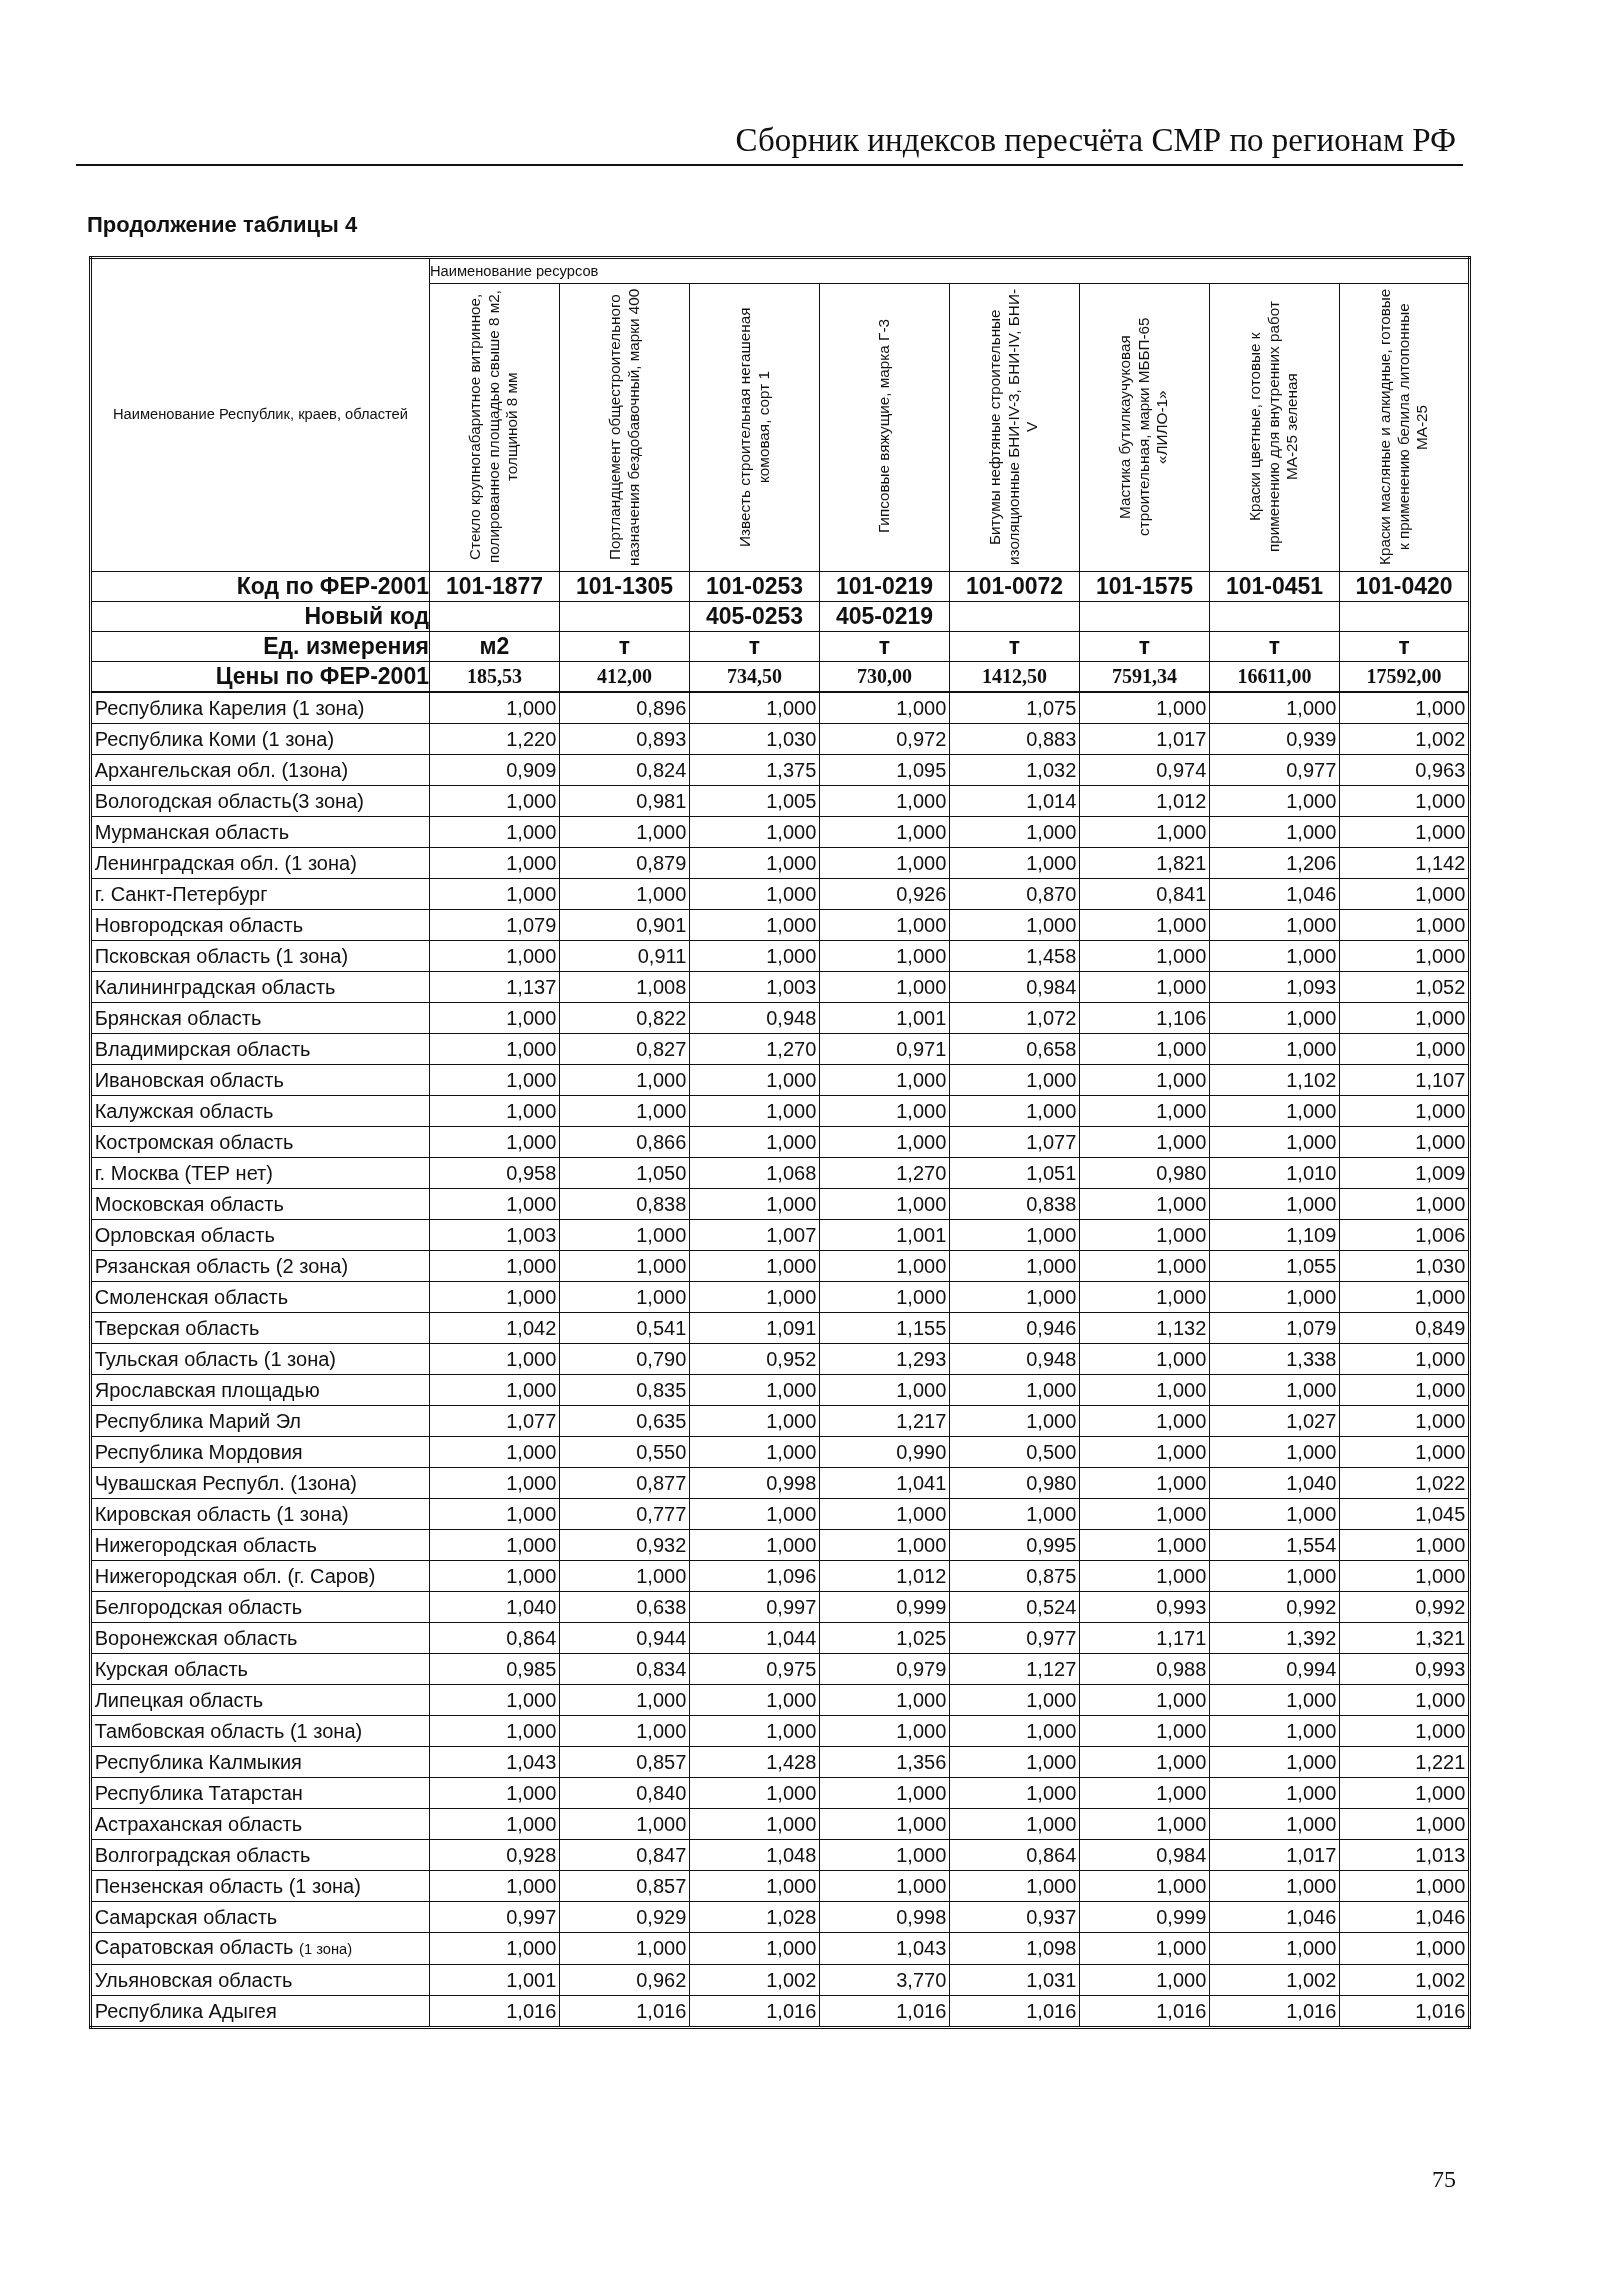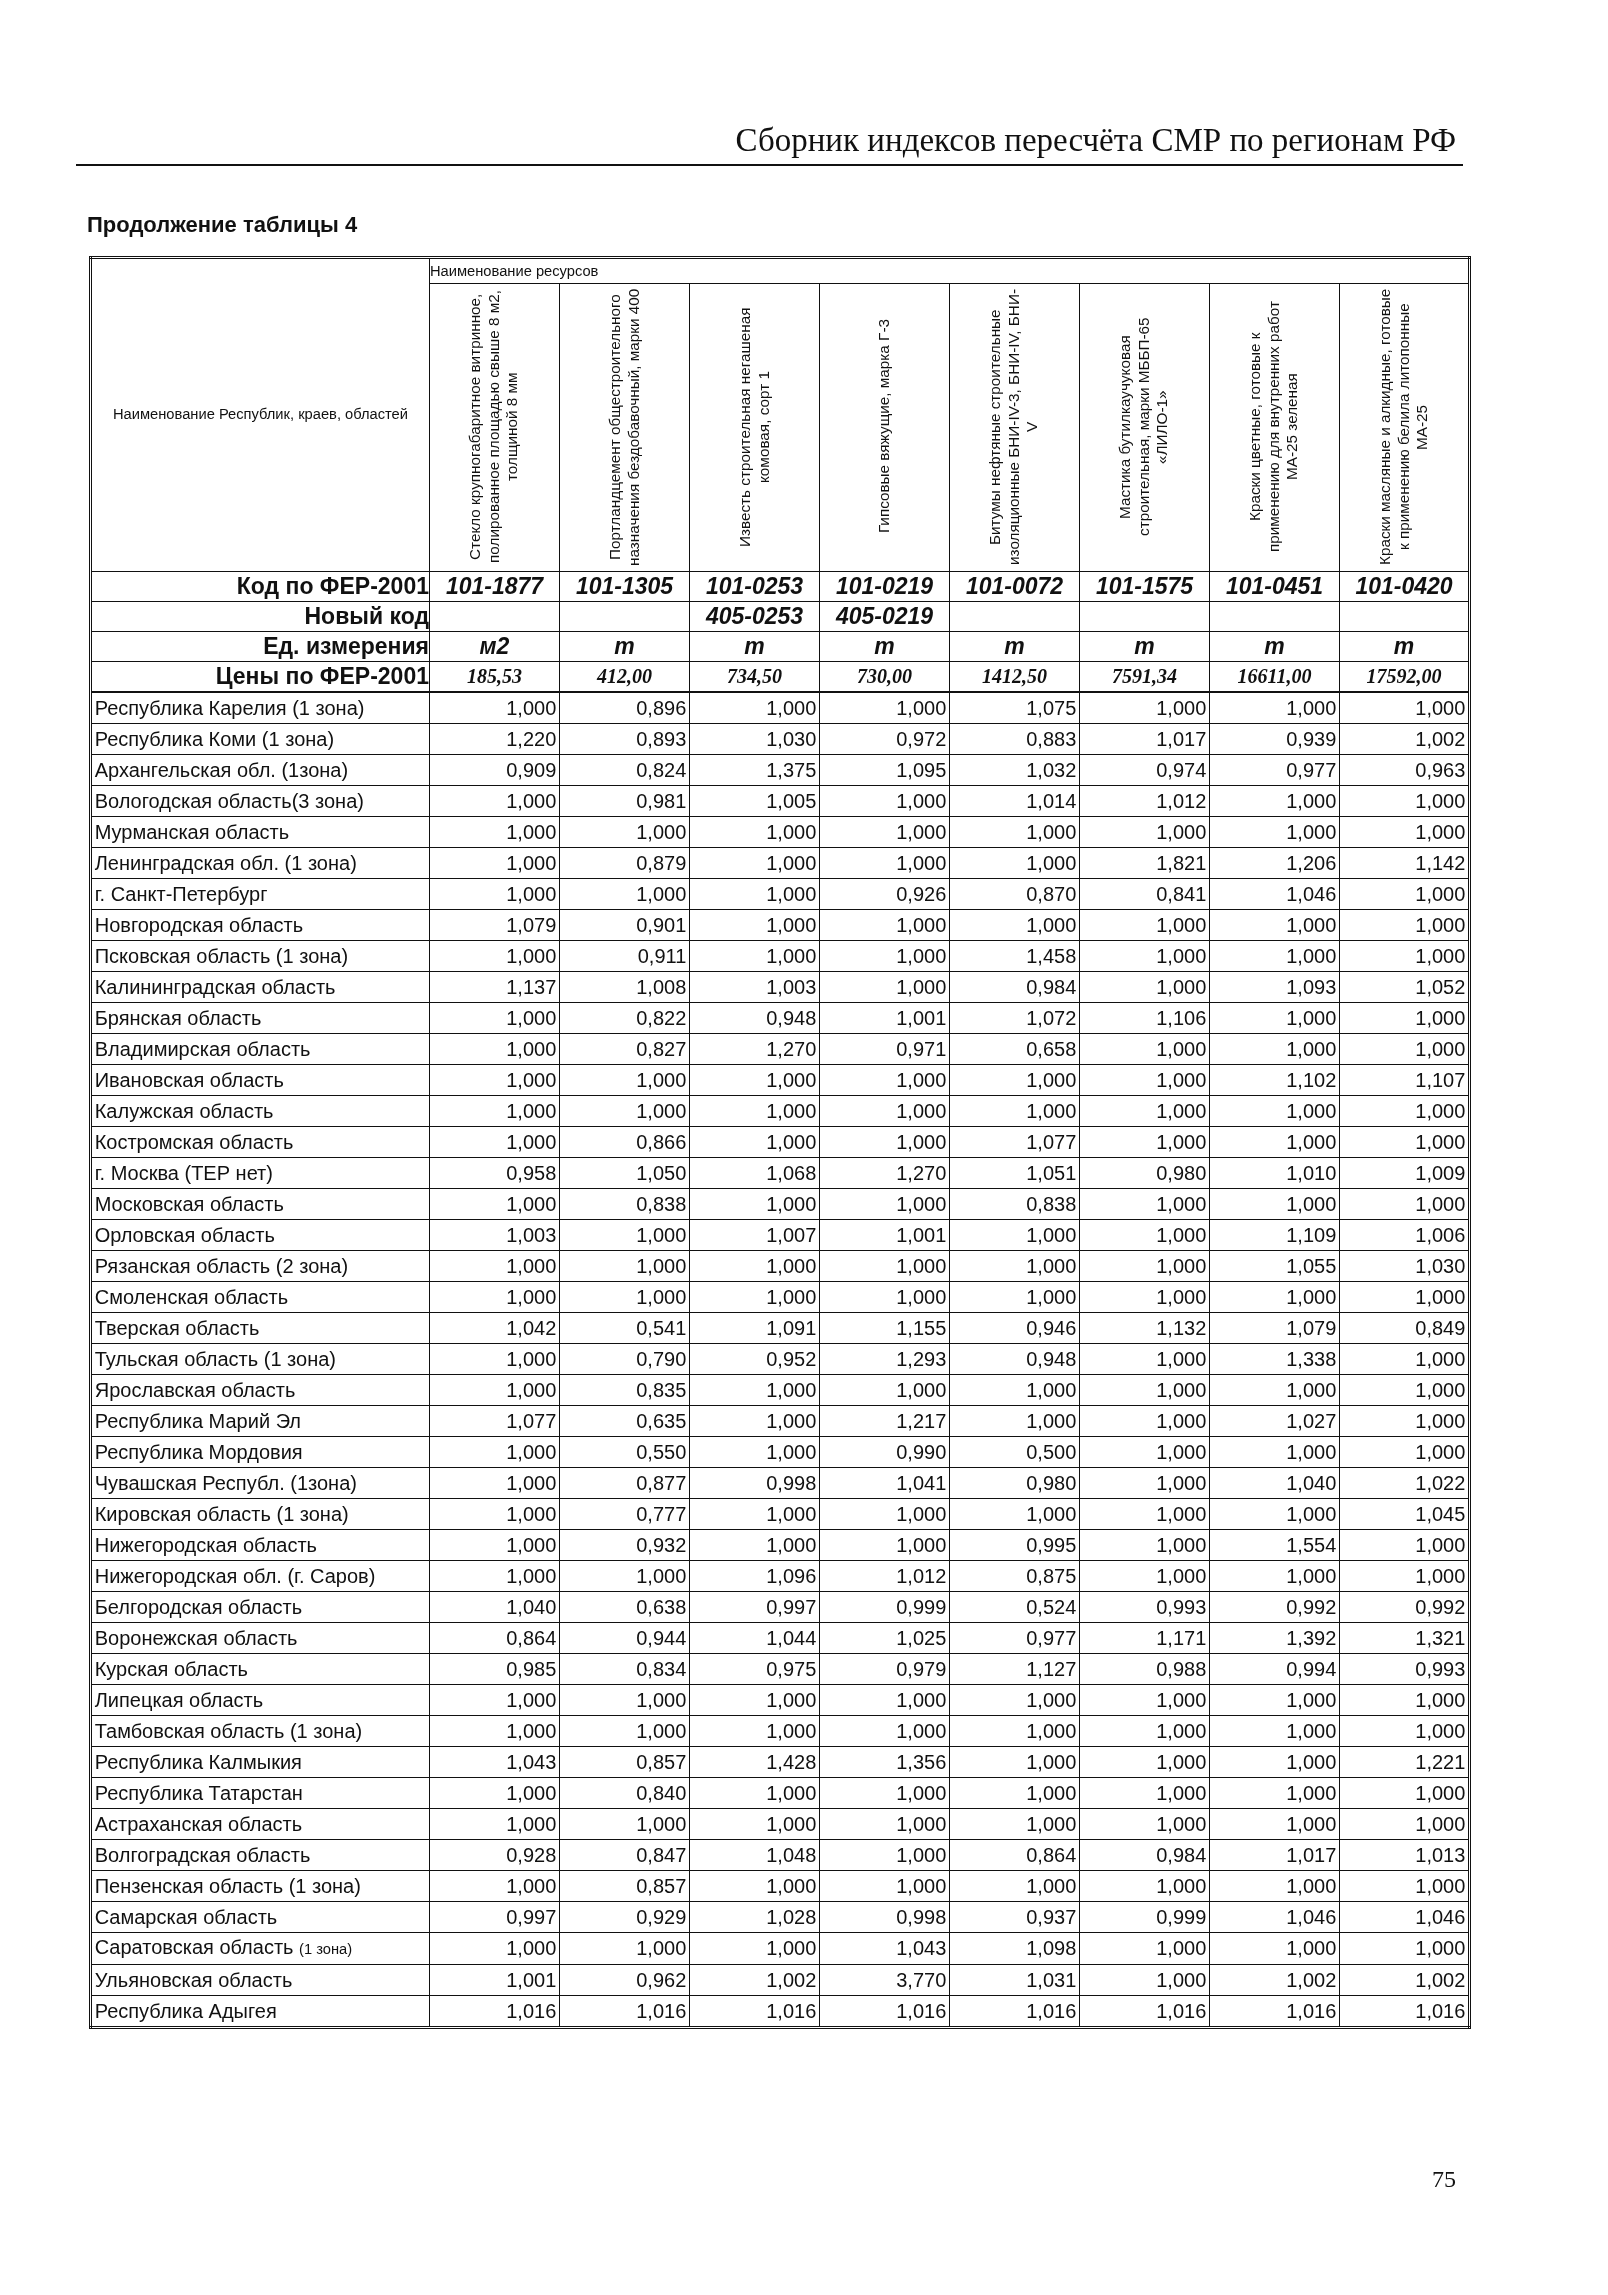--- a/index.html
+++ b/index.html
@@ -37,21 +37,21 @@
   .hdr-res { height: 287px; vertical-align: middle; text-align: center; font-weight: normal; }
   .rot {
     writing-mode: vertical-rl; transform: rotate(180deg);
     font-size: 15.3px; line-height: 18.7px; text-align: center;
     display: inline-block; max-height: 280px; white-space: pre-line;
   }
   tr.meta td {
     font-weight: bold; font-size: 23px; height: 29px; line-height: 29px;
   }
   tr.meta td.lbl { padding-left: 2.7px; text-align: right; }
-  tr.meta td.v { text-align: center; font-style: italic; }
+  tr.meta td.v { text-align: center; }
   tr.meta.price td.v { font-family: "Liberation Serif", serif; font-size: 20px; }
   tr.meta.sep td { border-bottom: 2.7px solid #111; }
   tr.data td {
     height: 30px; font-size: 20px; line-height: 29px;
   }
   tr.data td.lbl { padding-left: 2.7px; white-space: nowrap; }
   tr.data td.v { text-align: right; padding-right: 2.7px; }
   .small { font-size: 14.7px; }
   .page-number {
     position: absolute; left: 1432px; top: 2166px;
@@ -373,21 +373,21 @@
         <td class="v">1,000</td>
         <td class="v">0,790</td>
         <td class="v">0,952</td>
         <td class="v">1,293</td>
         <td class="v">0,948</td>
         <td class="v">1,000</td>
         <td class="v">1,338</td>
         <td class="v">1,000</td>
       </tr>
       <tr class="data">
-        <td class="lbl"><span>Ярославская область</span></td>
+        <td class="lbl"><span>Ярославская площадью</span></td>
         <td class="v">1,000</td>
         <td class="v">0,835</td>
         <td class="v">1,000</td>
         <td class="v">1,000</td>
         <td class="v">1,000</td>
         <td class="v">1,000</td>
         <td class="v">1,000</td>
         <td class="v">1,000</td>
       </tr>
       <tr class="data">

